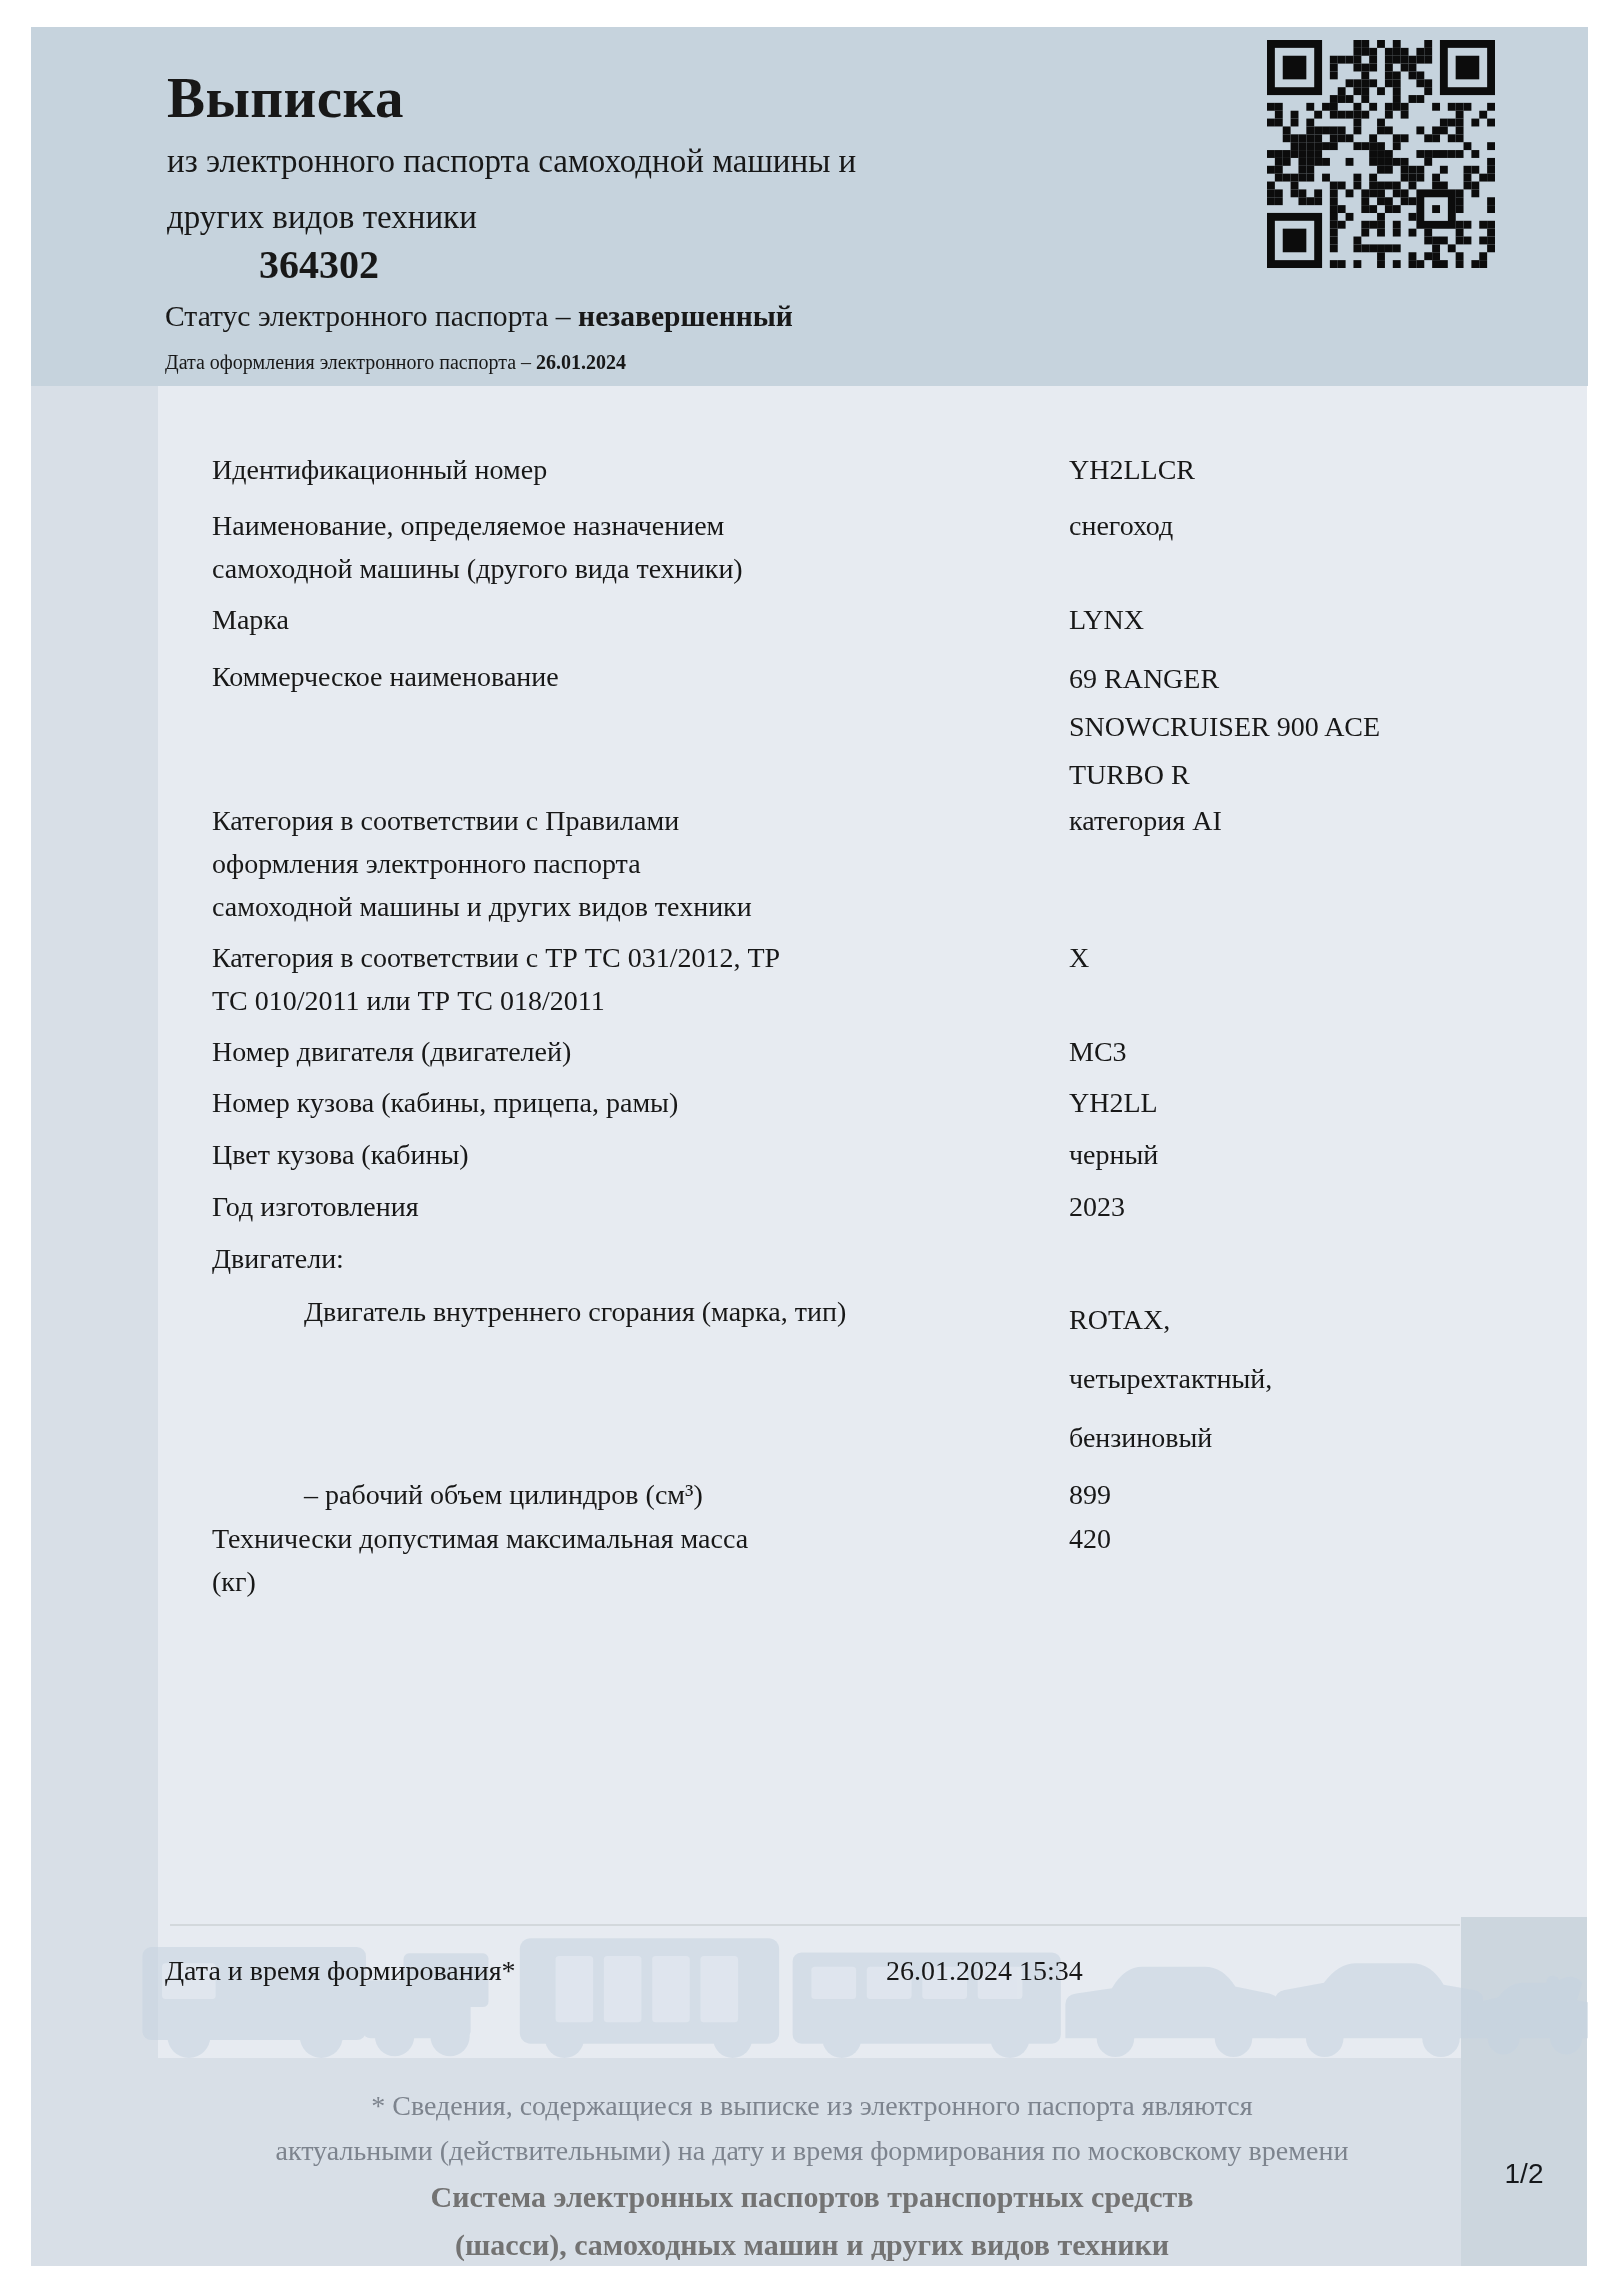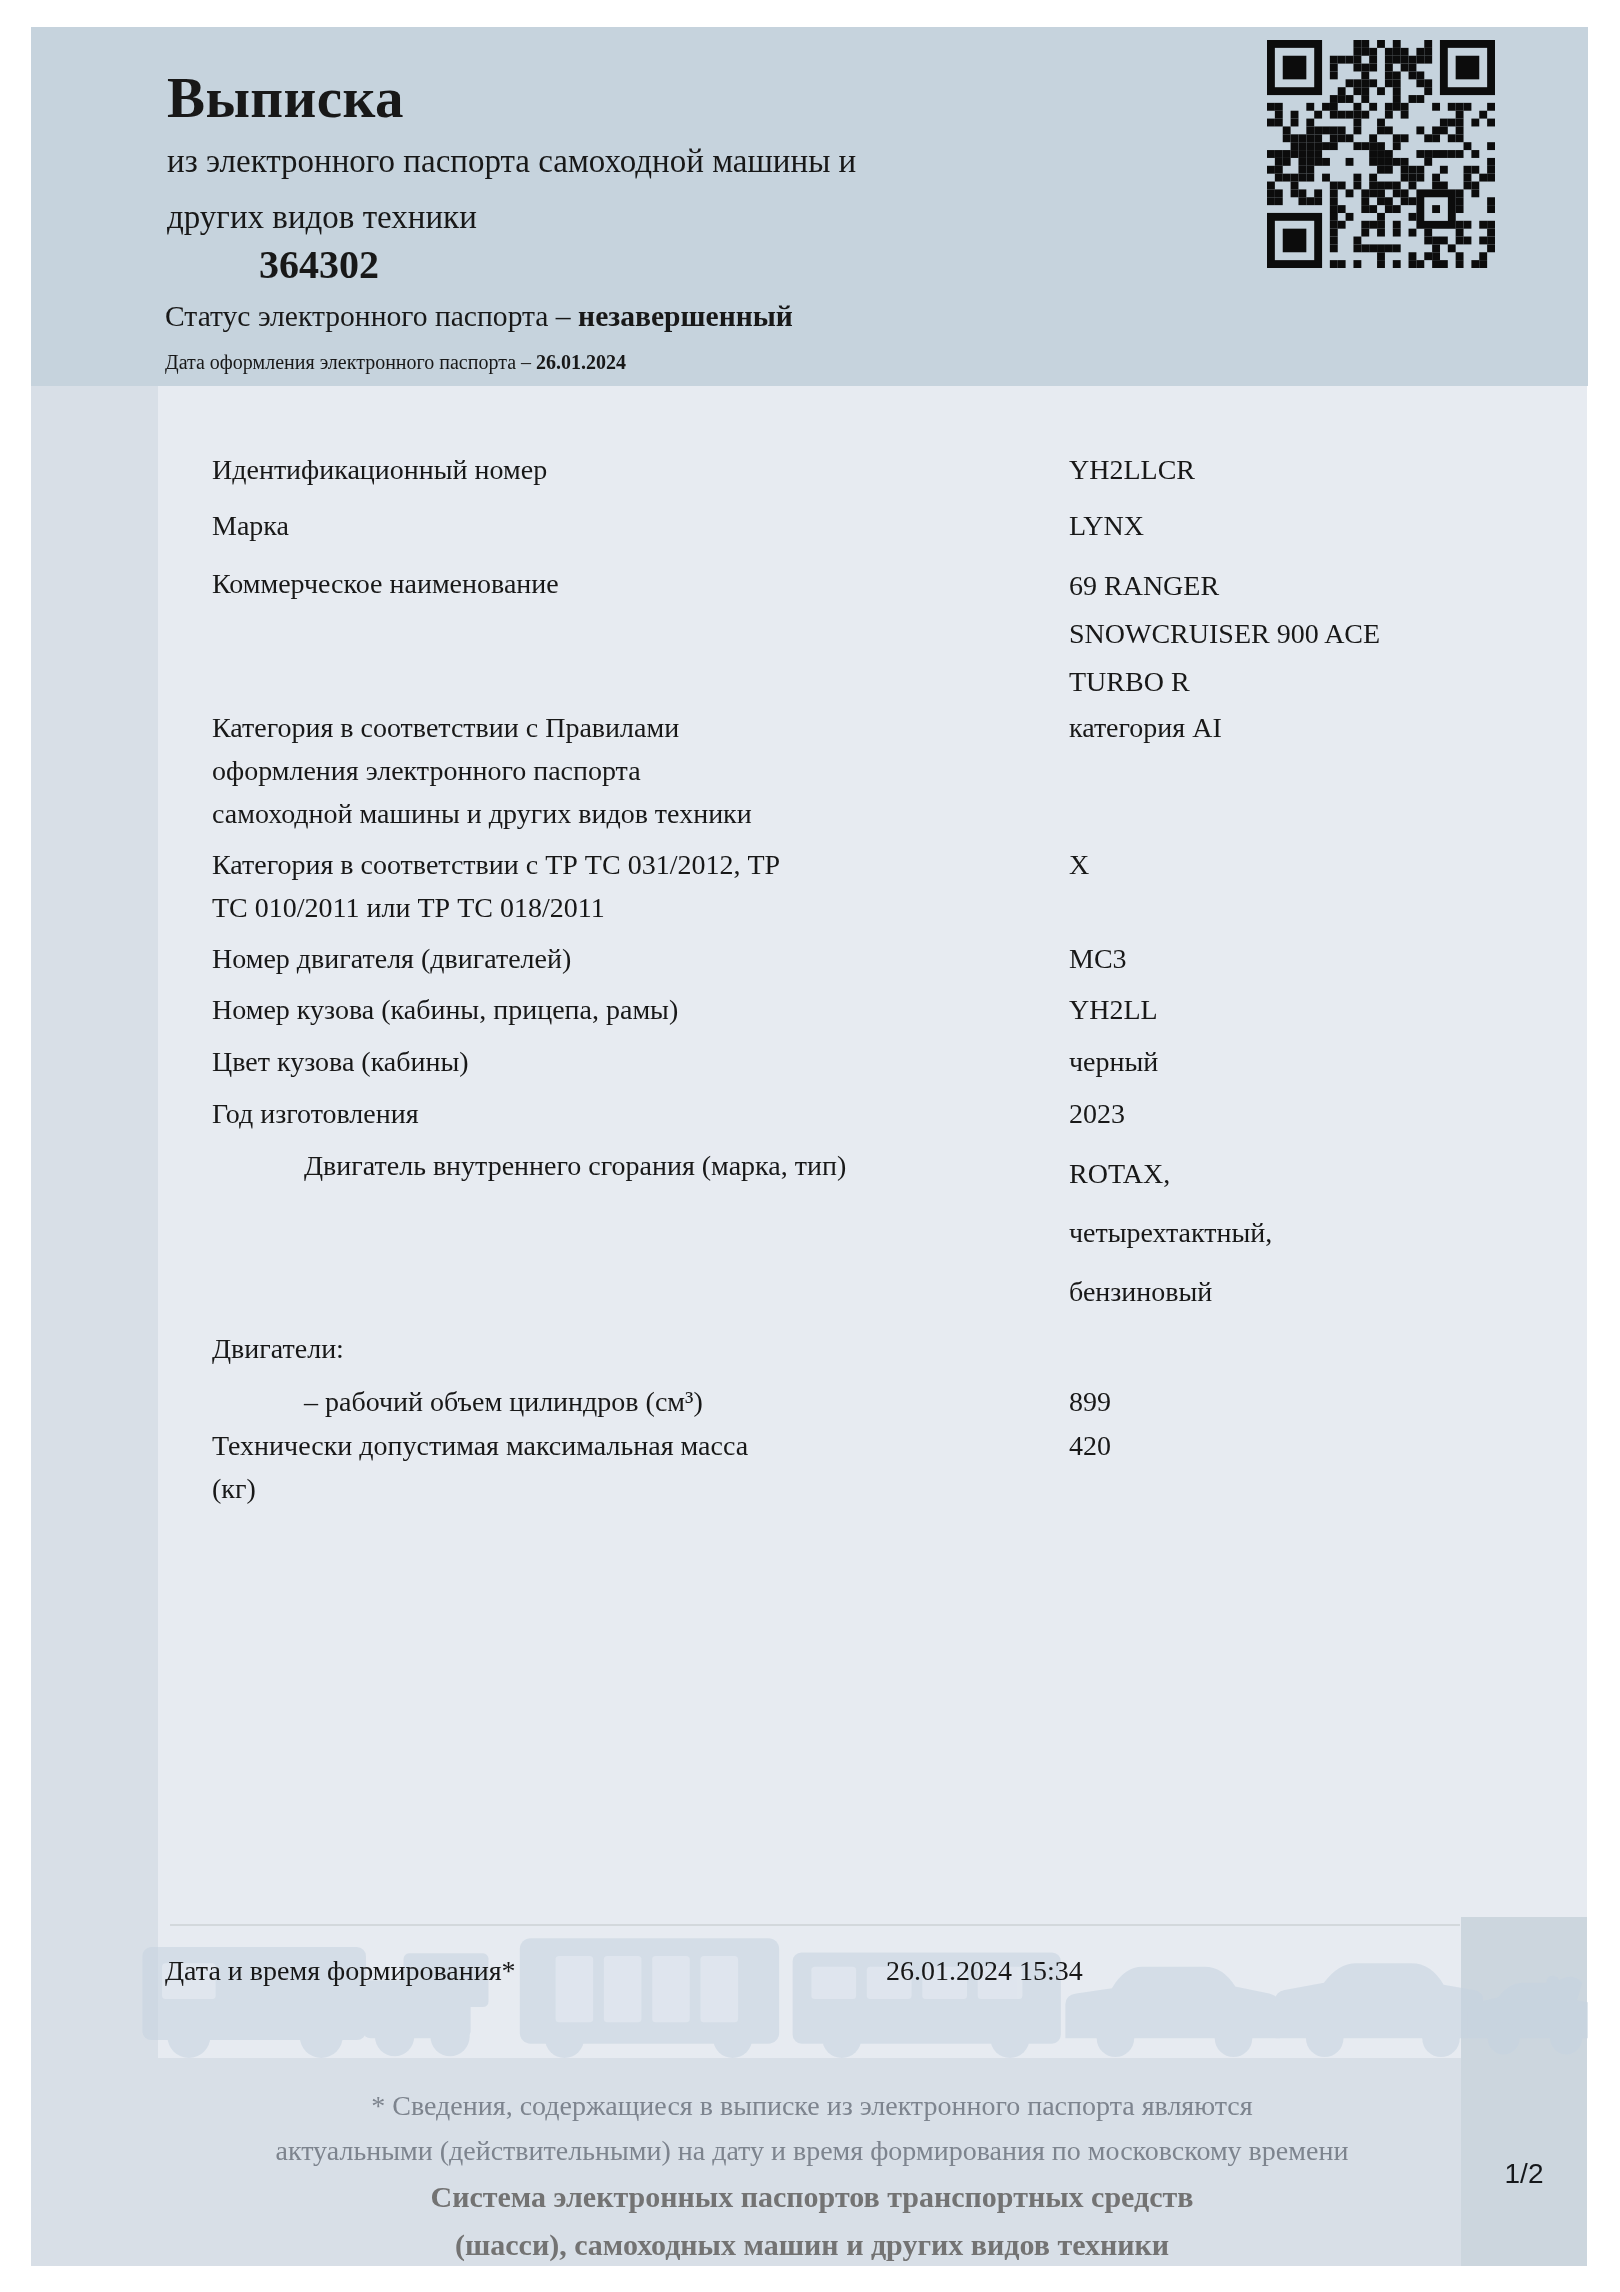--- a/index.html
+++ b/index.html
@@ -376,20 +376,25 @@
       <rect x="167.1" y="167.1" width="44.0" height="44.0" fill="#0c0c0c"></rect>
       <rect x="175.9" y="175.9" width="26.4" height="26.4" fill="#c6d3dd"></rect>
       <rect x="184.7" y="184.7" width="8.8" height="8.8" fill="#0c0c0c"></rect>
     </svg>
 
   <div class="fields">
     <div class="row" style="margin-bottom:13.4px">
       <div class="lbl prewrap">Идентификационный номер</div>
       <div class="val prewrap">YH2LLCR</div>
     </div>
+    <div class="row" style="margin-bottom:7.2px">
+      <div class="lbl prewrap">Наименование, определяемое назначением
+самоходной машины (другого вида техники)</div>
+      <div class="val prewrap">снегоход</div>
+    </div>
     <div class="row" style="margin-bottom:14.3px">
       <div class="lbl prewrap">Марка</div>
       <div class="val prewrap">LYNX</div>
     </div>
     <div class="row vl54" style="margin-bottom:0px">
       <div class="lbl prewrap">Коммерческое наименование</div>
       <div class="val prewrap">69 RANGER
 SNOWCRUISER 900 ACE
 TURBO R</div>
     </div>
@@ -413,29 +418,29 @@
       <div class="val prewrap">YH2LL</div>
     </div>
     <div class="row" style="margin-bottom:9px">
       <div class="lbl prewrap">Цвет кузова (кабины)</div>
       <div class="val prewrap">черный</div>
     </div>
     <div class="row" style="margin-bottom:9px">
       <div class="lbl prewrap">Год изготовления</div>
       <div class="val prewrap">2023</div>
     </div>
+    <div class="row" style="margin-bottom:9.9px">
+      <div class="lbl prewrap">Двигатели:</div>
+      <div class="val prewrap"></div>
+    </div>
     <div class="row ind vl66" style="margin-bottom:6.3px">
       <div class="lbl prewrap">Двигатель внутреннего сгорания (марка, тип)</div>
       <div class="val prewrap">ROTAX,
 четырехтактный,
 бензиновый</div>
-    </div>
-    <div class="row" style="margin-bottom:9.9px">
-      <div class="lbl prewrap">Двигатели:</div>
-      <div class="val prewrap"></div>
     </div>
     <div class="row ind" style="margin-bottom:0.9px">
       <div class="lbl prewrap">– рабочий объем цилиндров (см³)</div>
       <div class="val prewrap">899</div>
     </div>
     <div class="row">
       <div class="lbl prewrap">Технически допустимая максимальная масса
 (кг)</div>
       <div class="val prewrap">420</div>
     </div>

